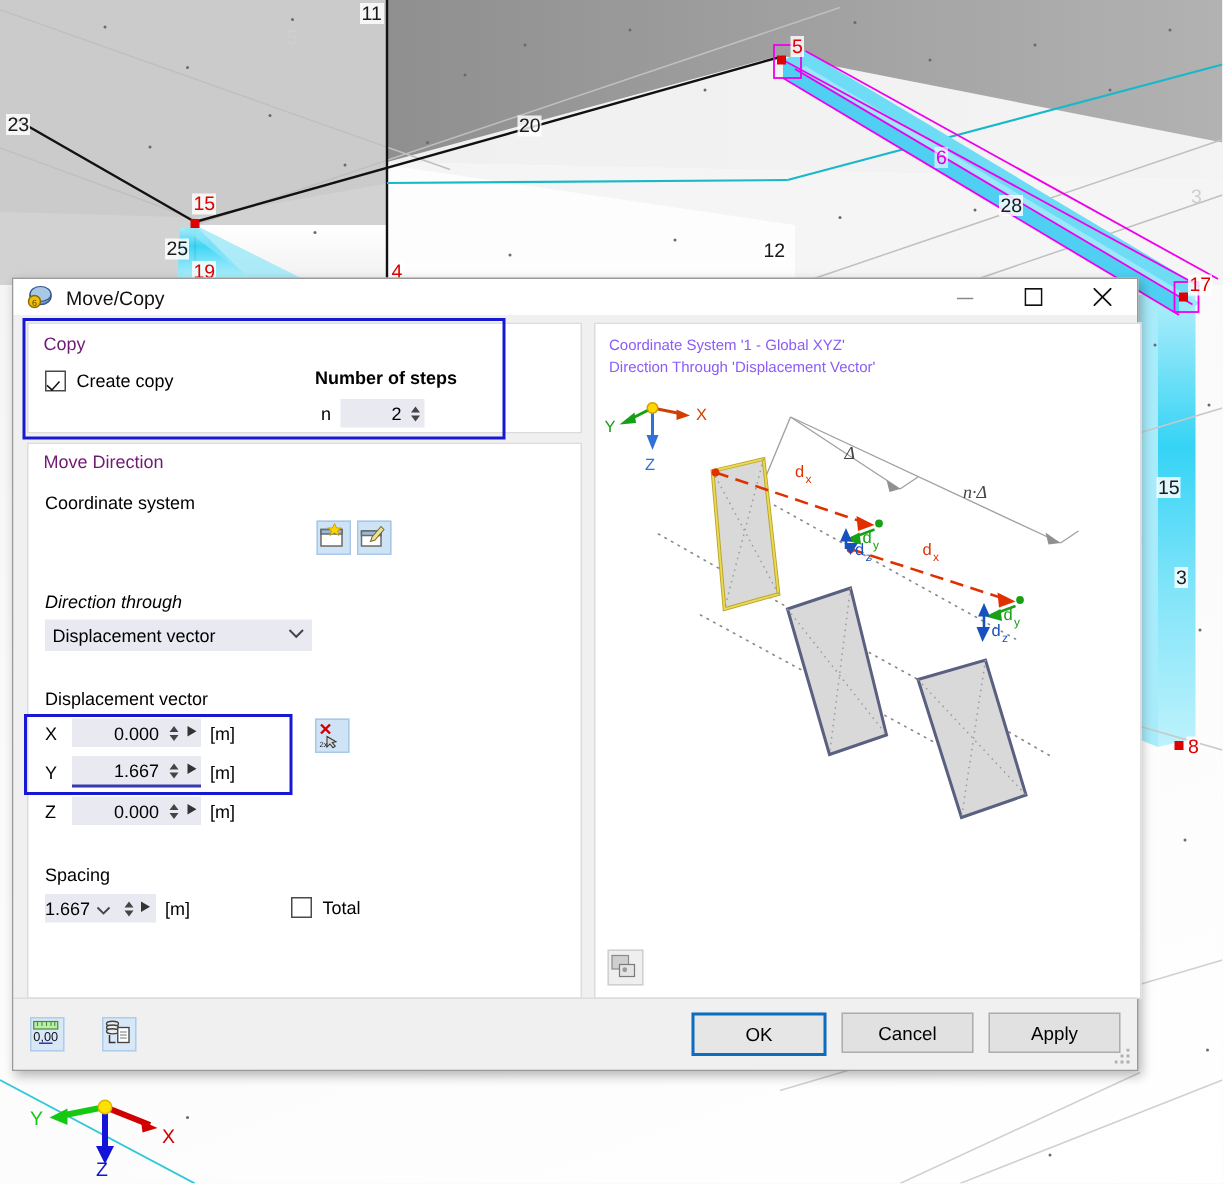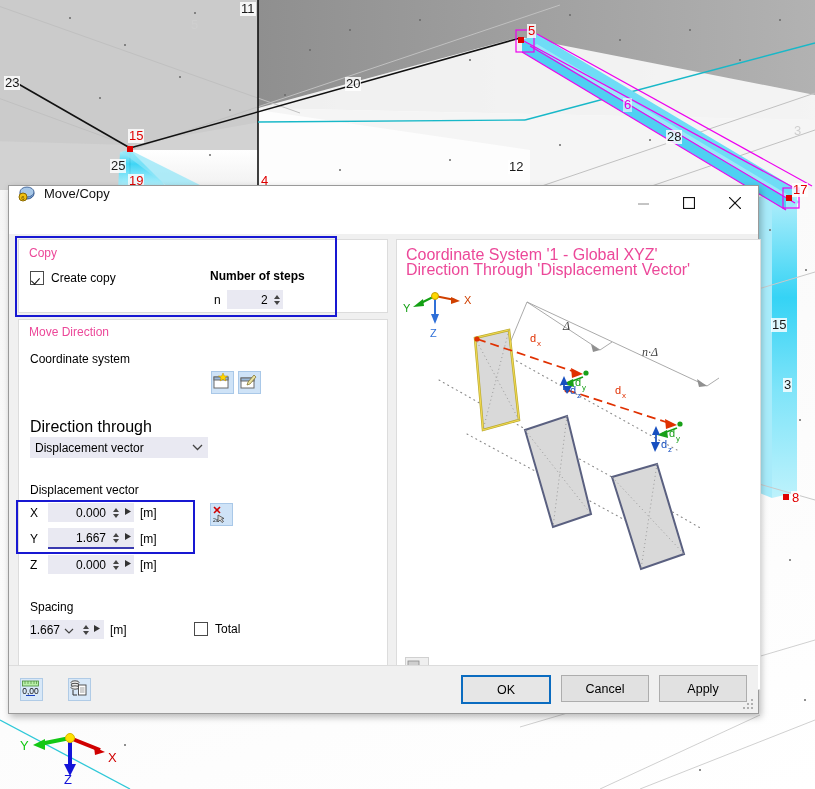--- a/index.html
+++ b/index.html
@@ -22,37 +22,37 @@
   .vp-label.gray  { color: #cfcfcf; background: transparent; }
   .vp-label.magenta { color: #e200e2; background: rgba(255,255,255,0.6); }
 
   
   .dialog {
     position: absolute; left: 8px; top: 185px; width: 749px; height: 527px;
     background: #f0f0f0; border: 1px solid #9a9a9a;
     box-shadow: 2px 3px 7px rgba(0,0,0,0.28);
     display: flex; flex-direction: column;
   }
-  .titlebar { height: 48px; background: #ffffff; display: flex; align-items: flex-start; flex: 0 0 auto; }
+  .titlebar { height: 24px; background: #ffffff; display: flex; align-items: center; flex: 0 0 auto; }
   .titlebar .tb-icon { width: 17px; height: 17px; margin-left: 9px; margin-right: 9px; position: relative; }
   .titlebar .tb-title { font-size: 13px; color: #111; }
   .tb-buttons { margin-left: auto; display: flex; height: 34px; }
   .tb-btn { width: 46px; height: 34px; display: flex; align-items: center; justify-content: center; color: #222; }
 
   
   .tabstrip { height: 26px; background: #f0f0f0; display: flex; align-items: flex-end; padding-left: 15px; flex: 0 0 auto; position: relative; }
   .tab { height: 23px; line-height: 23px; padding: 0 14px; font-size: 12.5px; background: #e2e2e2; border: 1px solid #d3d3d3; border-bottom: none; color: #111; }
   .tab.active { background: #ffffff; border-color: #c8c8c8; height: 24px; line-height: 24px; }
 
   .body { flex: 1 1 auto; background: #f0f0f0; padding: 0 9px; display: flex; gap: 8px; position: relative; }
   .left-col { width: 370px; position: relative; }
   .right-col { flex: 1 1 auto; position: relative; }
 
   .panel { background: #ffffff; border: 1px solid #dcdcdc; position: absolute; }
-  .grouplabel { color: #ec4899; font-size: 12px; }
+  .grouplabel { color: #701a75; font-size: 12px; }
 
   .hl { position: absolute; border: 2px solid #1818d2; pointer-events: none; z-index: 5; }
 
   
   .field { background: #e9e9f2; border: none; height: 19px; display: flex; align-items: center; font-size: 12px; color: #000; }
   .field .val { flex: 1 1 auto; text-align: right; padding-right: 4px; }
   .spin { width: 11px; display: flex; flex-direction: column; align-items: center; justify-content: center; color: #333; line-height: 5px; font-size: 7px; }
   .caret { width: 13px; text-align: center; color: #333; font-size: 9px; }
   .unit { font-size: 12px; color: #000; }
   .axlabel { font-size: 12px; width: 12px; }
@@ -68,21 +68,21 @@
   .cb.checked::after { content: ""; position: absolute; left: 2px; top: 4px; width: 4px; height: 7px; border: solid #111; border-width: 0 1.5px 1.5px 0; transform: rotate(42deg); }
 
   
   .footer { height: 47px; background: #f0f0f0; border-top: 1px solid #dcdcdc; display: flex; align-items: center; padding: 0 11px; flex: 0 0 auto; position: relative; }
   .footbtn { width: 21px; height: 21px; background: #d8e8f8; border: 1px solid #b0cbe6; margin-right: 25px; position: relative; }
   .actions { margin-left: auto; display: flex; gap: 10px; }
   .btn { width: 86px; height: 25px; background: #e1e1e1; border: 1px solid #adadad; font-size: 12.5px; display: flex; align-items: center; justify-content: center; color: #000; }
   .btn.primary { border: 2px solid #0b6cc0; background: #e6e6e6; }
   .grip { position: absolute; right: 3px; bottom: 2px; width: 12px; height: 12px; }
 
-  .preview-title { font-size: 16px; line-height: 15px; color: #ec4899; text-align: right; }
+  .preview-title { font-size: 10px; line-height: 15px; color: #8b5cf6; text-align: right; }
 </style>
 </head>
 <body>
 
 <div id="root">
 
   <div class="viewport">
     <svg width="815" height="789">
       <defs>
         <linearGradient id="slabTop" x1="0" y1="0" x2="0" y2="1">
@@ -318,21 +318,21 @@
             </svg>
           </span>
           <span class="tinybtn" style="position:absolute; left:219px; top:51px;">
             <svg width="19" height="19" viewBox="0 0 19 19">
               <rect x="2" y="6" width="13" height="10" fill="#fff" stroke="#6a6a6a"></rect>
               <rect x="2" y="6" width="13" height="3" fill="#9ab8d8" stroke="#6a6a6a"></rect>
               <path d="M9,10 L15,3 L17,5 L11,12 L8,13 Z" fill="#e8e0a0" stroke="#7a6a20" stroke-width="0.7"></path>
             </svg>
           </span>
 
-          <div style="position:absolute; left:11px; top:98px; font-size:16px;">Direction through</div>
+          <div style="position:absolute; left:11px; top:98px; font-size:12px;font-style:italic;">Direction through</div>
           <div class="combo" style="position:absolute; left:11px; top:117px; width:173px; padding-left:5px;">
             <span class="cv">Displacement vector</span>
             <span class="cdrop">
               <svg width="11" height="7">
                   <polyline points="1,1 5.5,5.5 10,1" fill="none" stroke="#444" stroke-width="1.3"></polyline>
                 </svg>
             </span>
           </div>
 
           <div style="position:absolute; left:11px; top:163px; font-size:12px;">Displacement vector</div>

